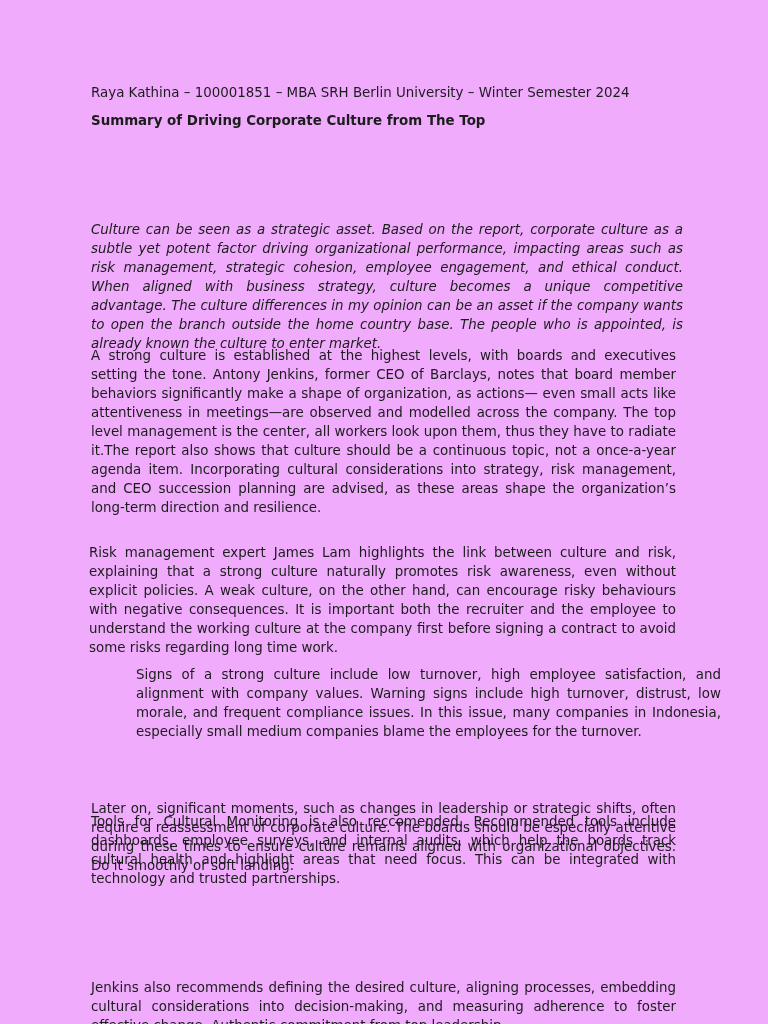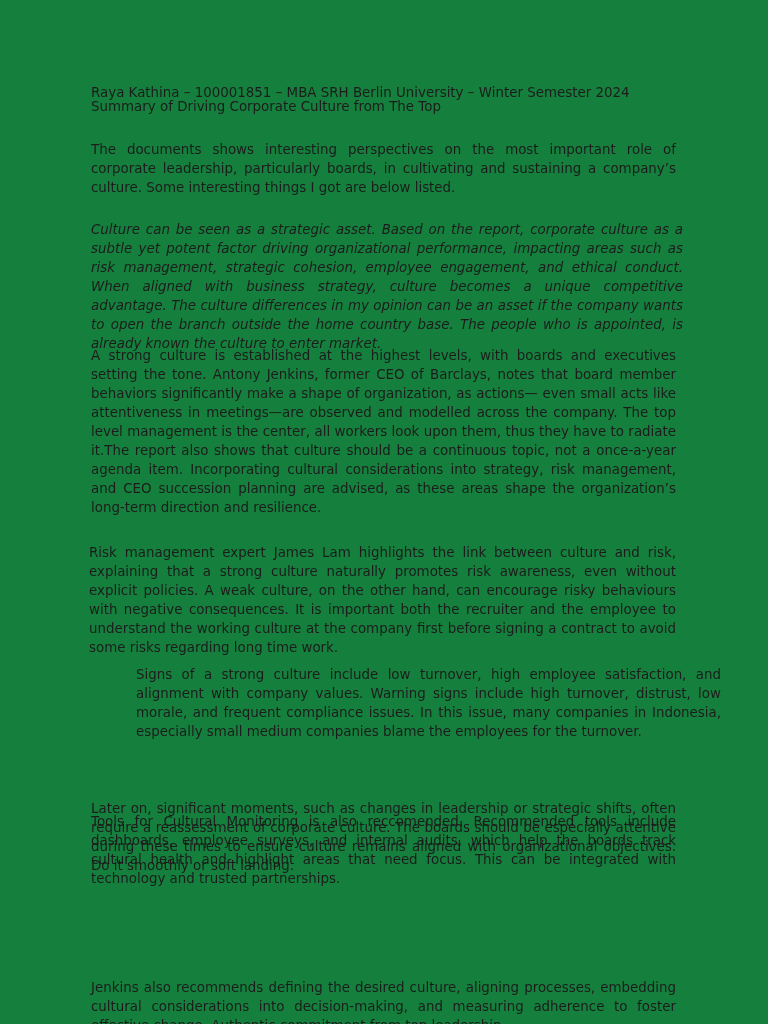--- a/index.html
+++ b/index.html
@@ -14,35 +14,35 @@
       position: relative;
       font-family: "DejaVu Sans", sans-serif;
       color: #1c1c1c;
     }
     .page {
       position: absolute;
       left: 0;
       top: 0;
       width: 768px;
       height: 1024px;
-      background: #15803d;
+      background: #f0abfc;
     }
     .line {
       position: absolute;
       left: 91px;
       font-size: 13.4px;
       line-height: 19px;
       white-space: nowrap;
     }
     .header-line {
       top: 83px;
     }
     .title {
-      top: 97px;
-      font-weight: normal;
+      top: 111px;
+      font-weight: bold;
     }
     .para {
       position: absolute;
       left: 91px;
       width: 585px;
       font-size: 13.4px;
       line-height: 19px;
       text-align: justify;
       margin: 0;
     }
@@ -57,21 +57,20 @@
     #p7 { top: 812px; }
     #p8 { top: 938px; margin-top: 40px; }
   </style>
 </head>
 <body>
 
 <div class="page">
   <div class="line header-line">Raya Kathina – 100001851 – MBA SRH Berlin University – Winter Semester 2024</div>
   <div class="line title">Summary of Driving Corporate Culture from The Top</div>
 
-  <p class="para" id="p1">The documents shows interesting perspectives on the most important role of corporate leadership, particularly boards, in cultivating and sustaining a company’s culture. Some interesting things I got are below listed.</p>
   <p class="para wide" id="p2">Culture can be seen as a strategic asset. Based on the report, corporate culture as a subtle yet potent factor driving organizational performance, impacting areas such as risk management, strategic cohesion, employee engagement, and ethical conduct. When aligned with business strategy, culture becomes a unique competitive advantage. The culture differences in my opinion can be an asset if the company wants to open the branch outside the home country base. The people who is appointed, is already known the culture to enter market.</p>
   <p class="para" id="p3">A strong culture is established at the highest levels, with boards and executives setting the tone. Antony Jenkins, former CEO of Barclays, notes that board member behaviors significantly make a shape of organization, as actions— even small acts like attentiveness in meetings—are observed and modelled across the company. The top level management is the center, all workers look upon them, thus they have to radiate it.The report also shows that culture should be a continuous topic, not a once-a-year agenda item. Incorporating cultural considerations into strategy, risk management, and CEO succession planning are advised, as these areas shape the organization’s long-term direction and resilience.</p>
   <p class="para shift" id="p4">Risk management expert James Lam highlights the link between culture and risk, explaining that a strong culture naturally promotes risk awareness, even without explicit policies. A weak culture, on the other hand, can encourage risky behaviours with negative consequences. It is important both the recruiter and the employee to understand the working culture at the company first before signing a contract to avoid some risks regarding long time work.</p>
   <p class="para" id="p5">Signs of a strong culture include low turnover, high employee satisfaction, and alignment with company values. Warning signs include high turnover, distrust, low morale, and frequent compliance issues. In this issue, many companies in Indonesia, especially small medium companies blame the employees for the turnover.</p>
   <p class="para" id="p6">Later on, significant moments, such as changes in leadership or strategic shifts, often require a reassessment of corporate culture. The boards should be especially attentive during these times to ensure culture remains aligned with organizational objectives. Do it smoothly or soft landing.</p>
   <p class="para" id="p7">Tools for Cultural Monitoring is also reccomended. Recommended tools include dashboards, employee surveys, and internal audits, which help the boards track cultural health and highlight areas that need focus. This can be integrated with technology and trusted partnerships.</p>
   <p class="para" id="p8">Jenkins also recommends defining the desired culture, aligning processes, embedding cultural considerations into decision-making, and measuring adherence to foster effective change. Authentic commitment from top leadership</p>
 </div>
 
 </body></html>

